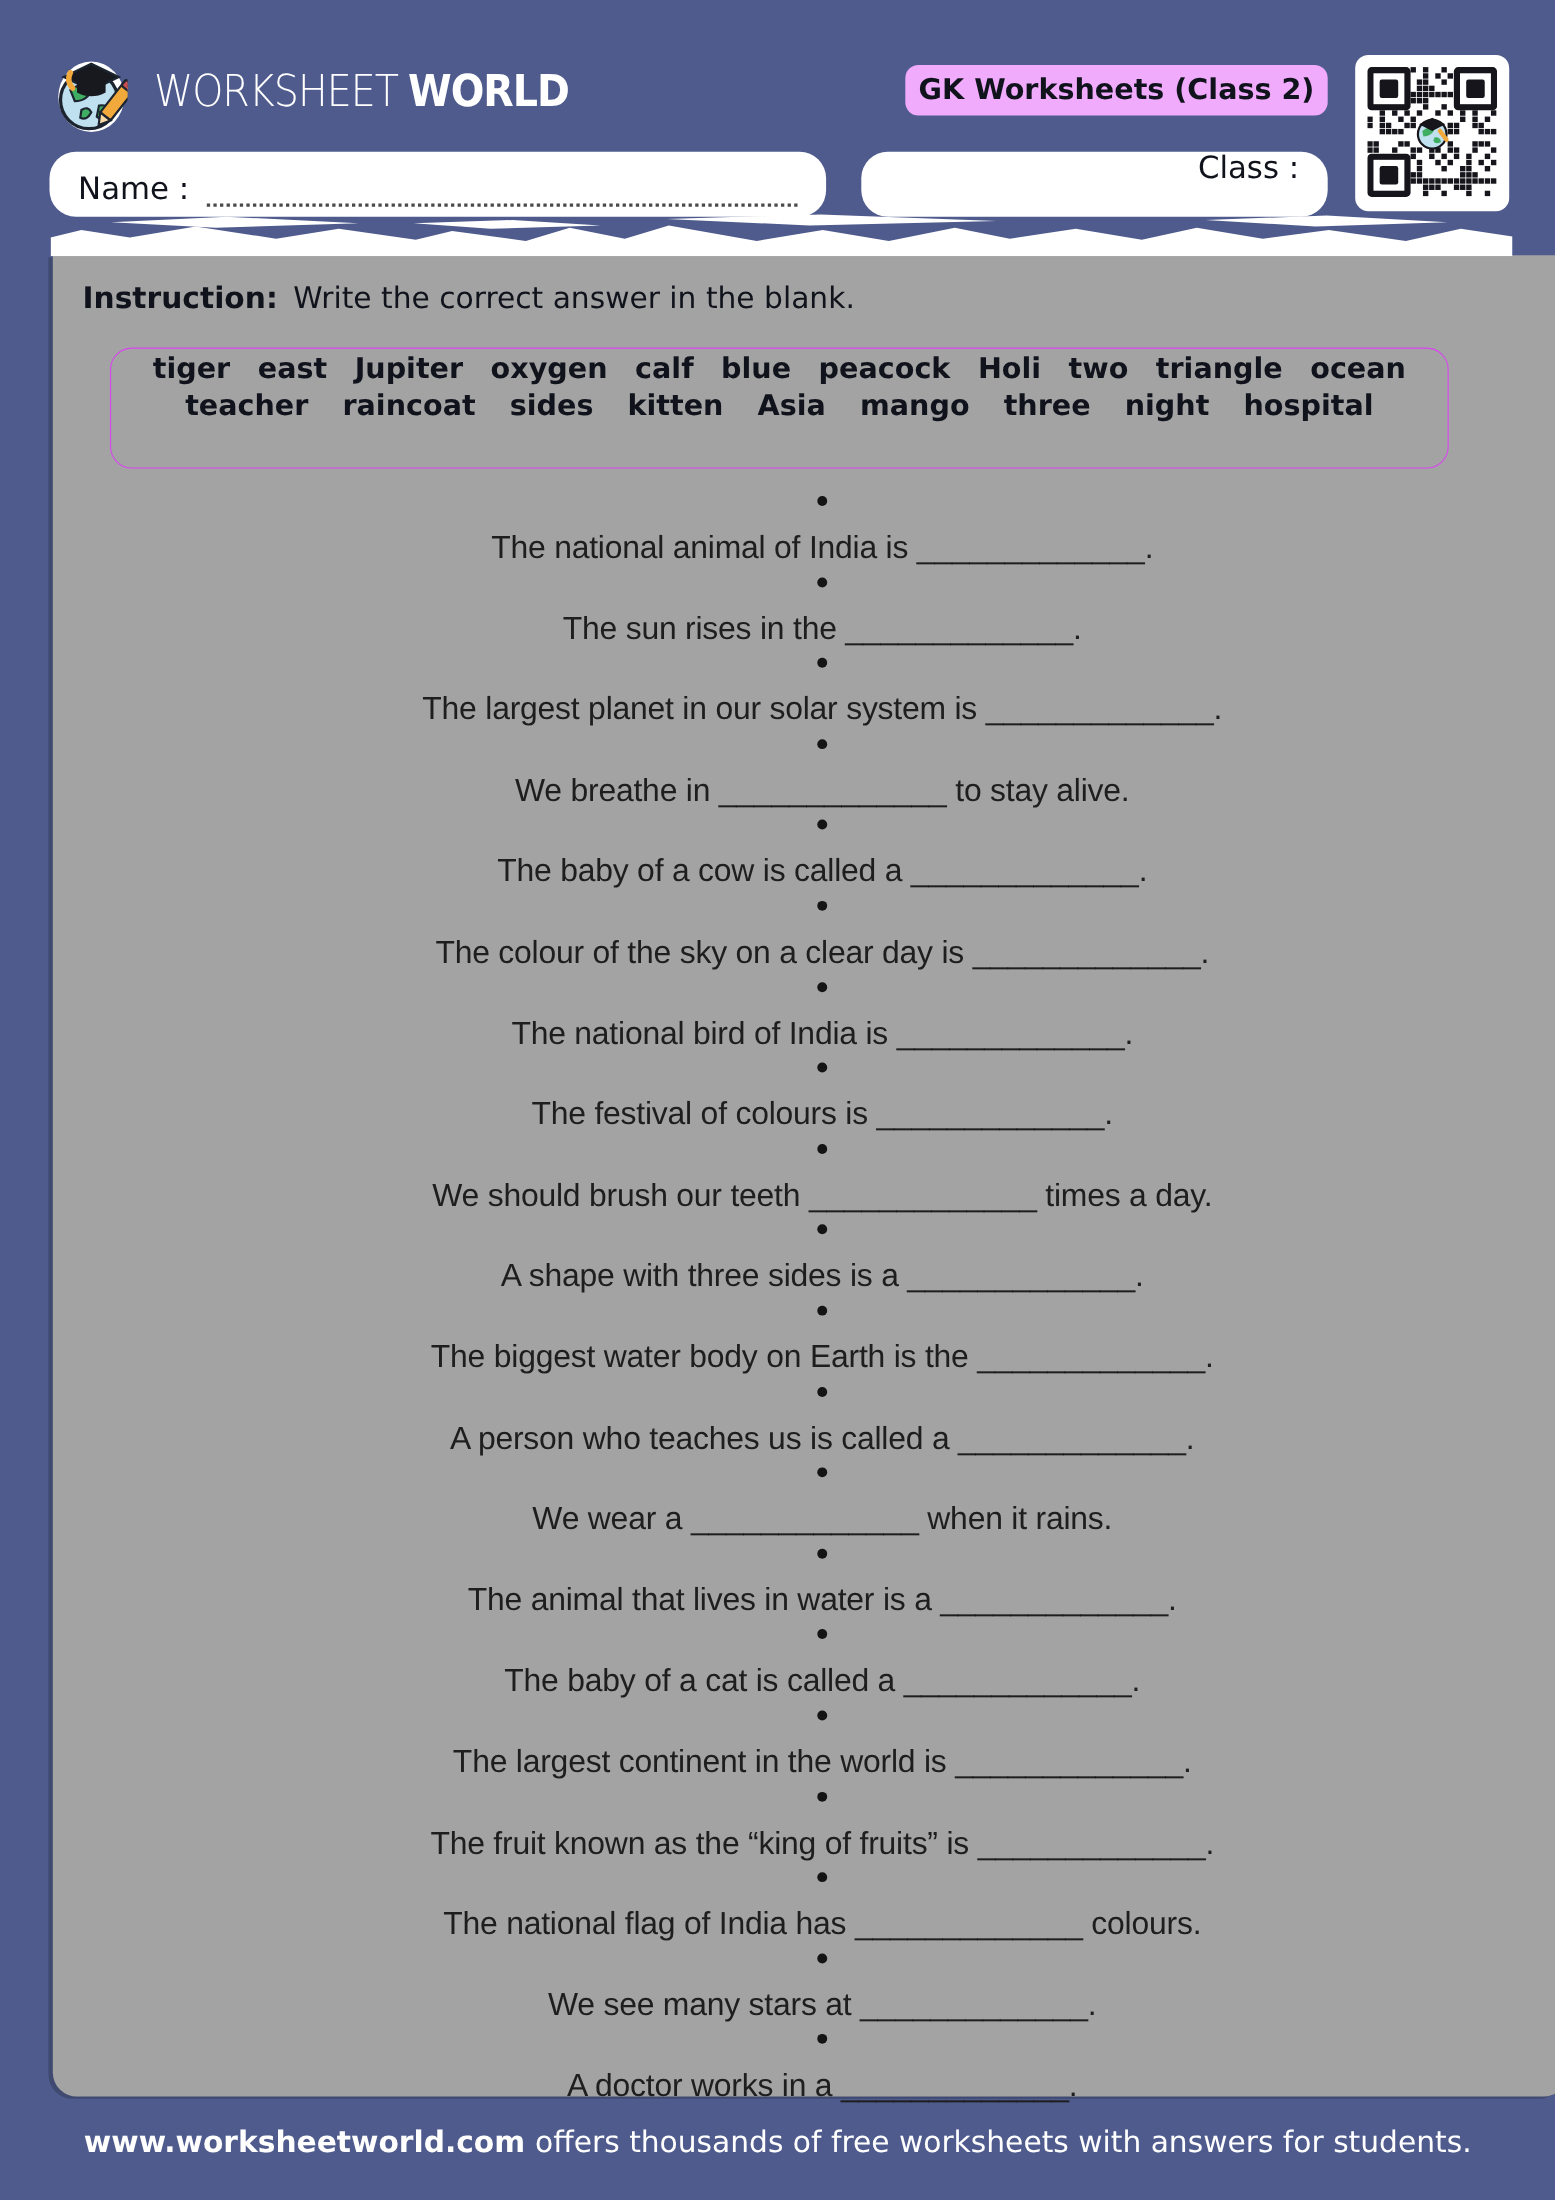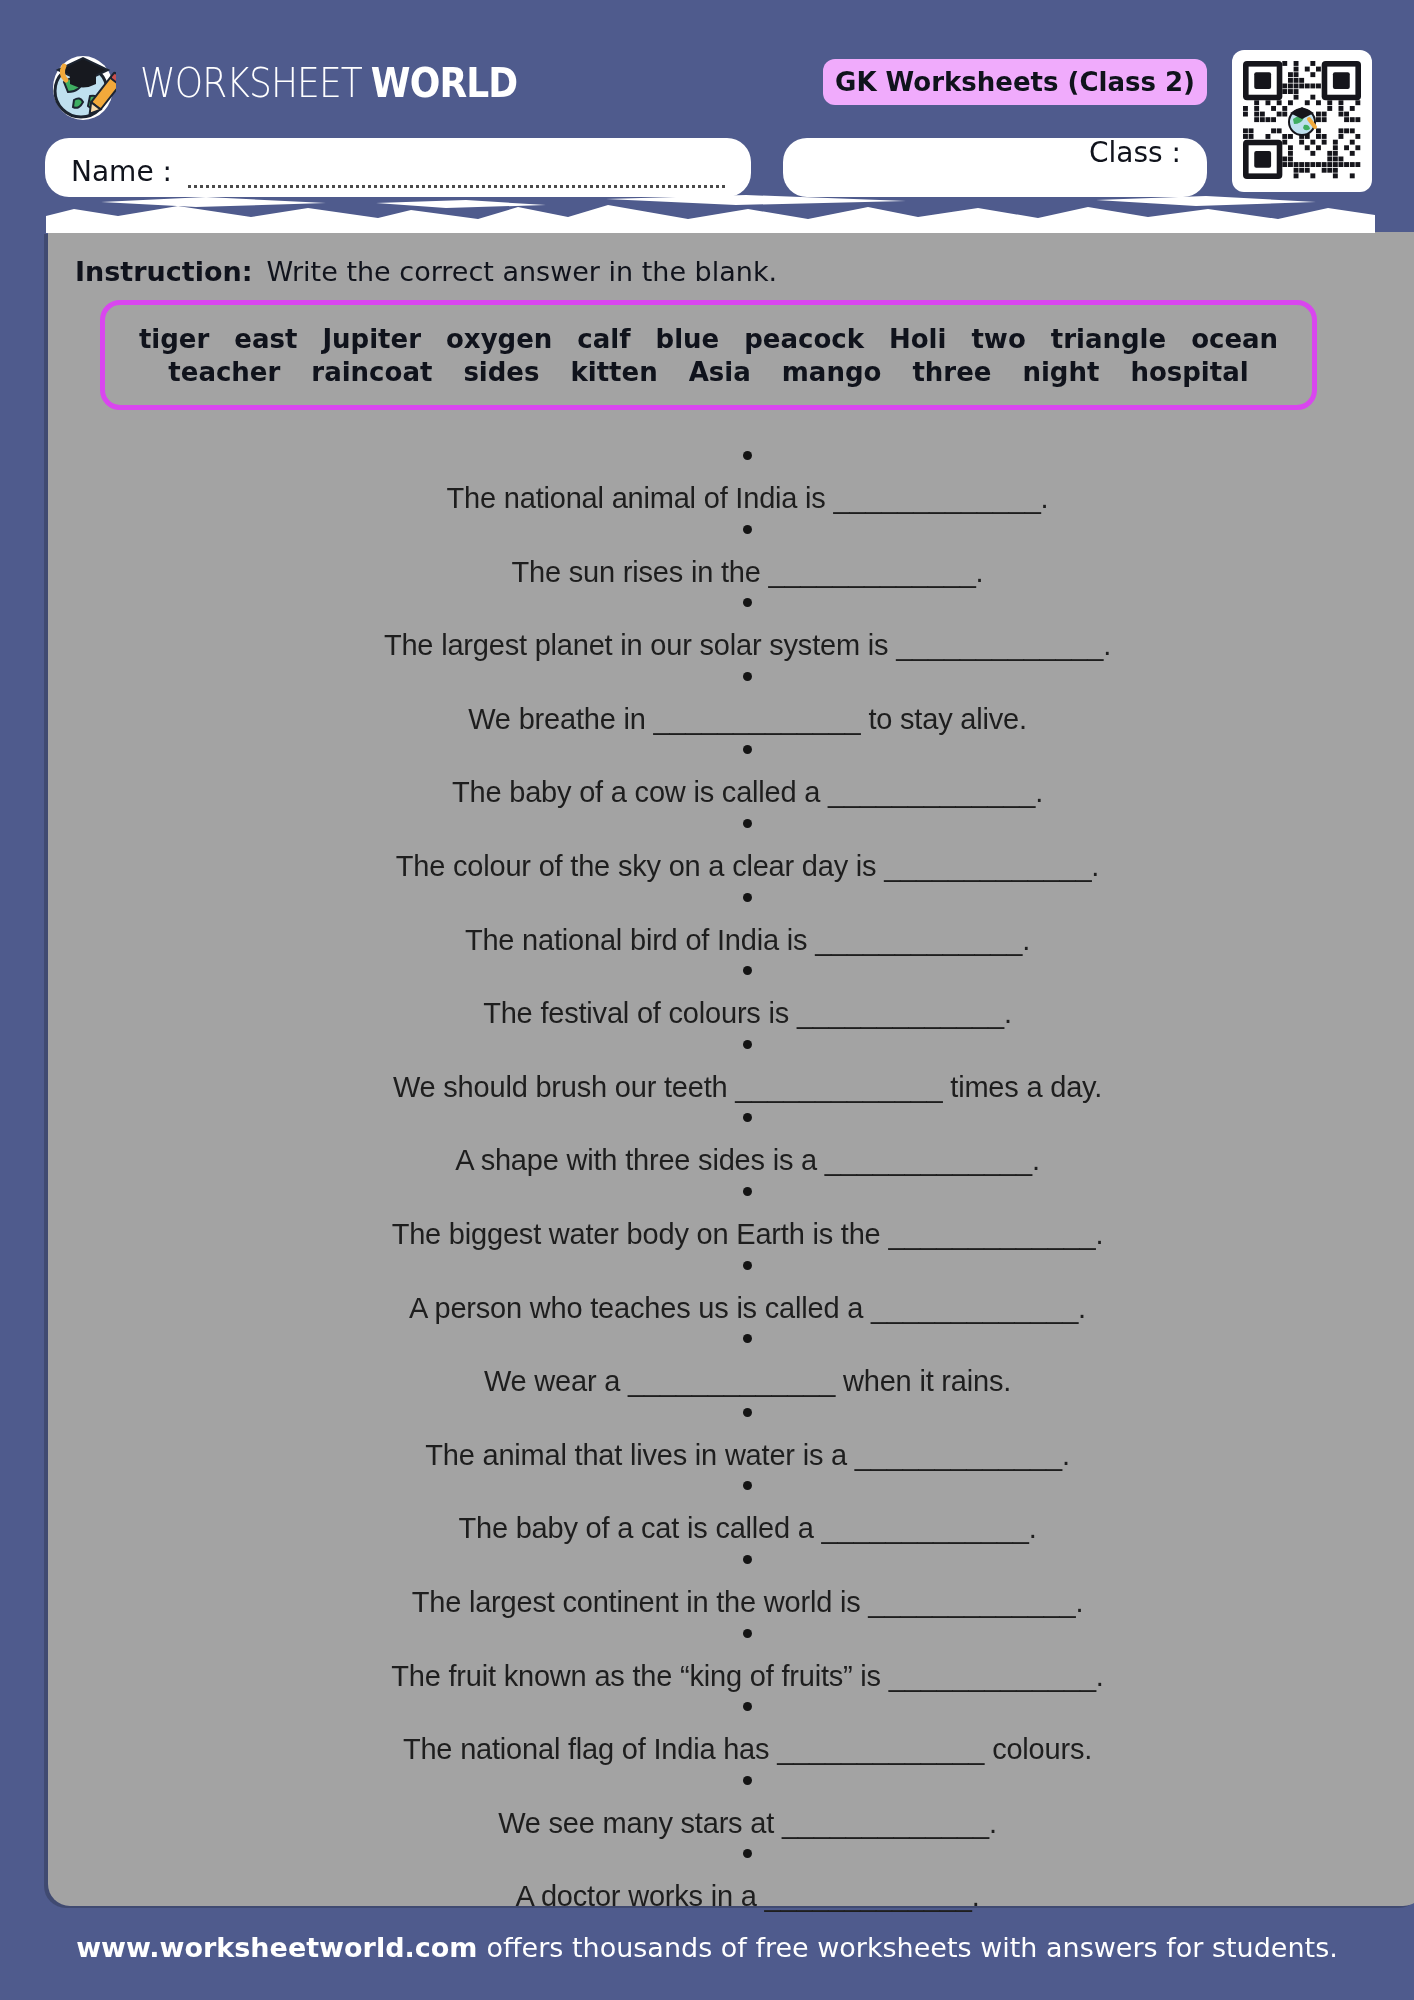--- a/index.html
+++ b/index.html
@@ -50,23 +50,23 @@
     position:absolute; left:48px; top:232px; width:1377px; height:1674px;
     background:#a3a3a3; border-radius:0 0 22px 22px;
     box-shadow:-4px 2px 0 rgba(38,42,62,.35);
   }
   .tear { position:absolute; left:-2px; top:-38px; width:1329px; height:39px; display:block; }
 
   .instruction { position:absolute; left:27px; top:24px; font-size:27px; color:#10131c; }
   .instruction .ilabel { font-weight:bold; margin-right:14px; }
 
   .word-bank {
-    position:absolute; left:52px; top:68px; width:1217px; height:110px;
-    border:5px solid #d946ef; border-radius:20px;
-    display:flex; flex-direction:column; justify-content:center; gap:3px;
+    position:absolute; left:52px; top:84px; width:1217px; height:110px;
+    border:1px solid #d946ef; border-radius:20px;
+    display:flex; flex-direction:column; gap:3px;
     padding:4px 18px;
   }
   .wb-row { display:flex; justify-content:center; align-items:center; font-weight:bold; font-size:26px; color:#10131c; white-space:nowrap; }
   .wb-row.r1 { gap:25px; }
   .wb-row.r2 { gap:31px; }
 
   .questions { position:absolute; left:58px; top:219px; right:36px; }
   .q-row  { height:73.6px; display:flex; align-items:center; gap:22px;flex-direction:column; }
   .q-bullet { width:9px; height:9px; border-radius:50%; background:#141414; flex:0 0 auto; }
   .q-text {

